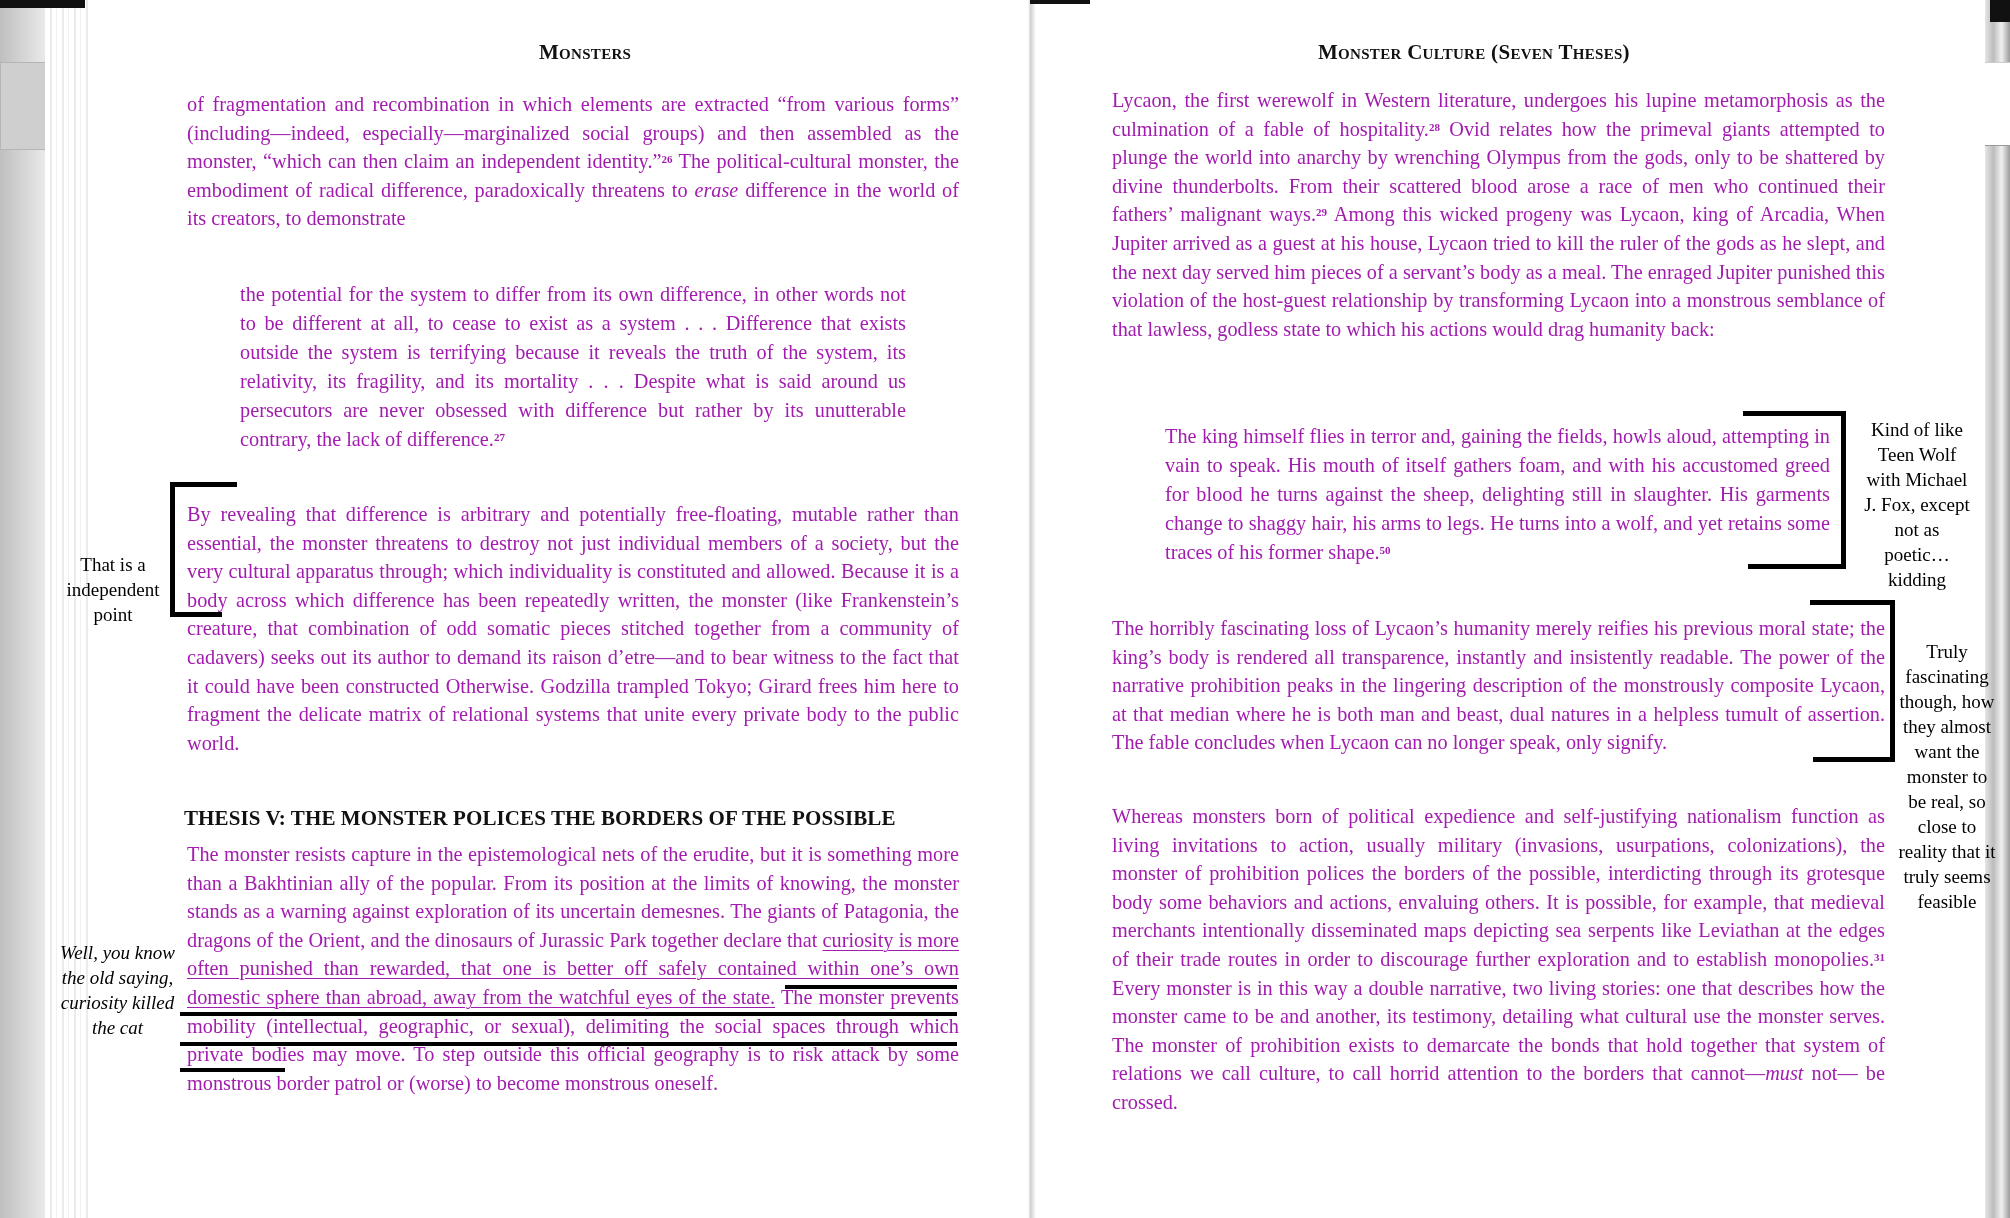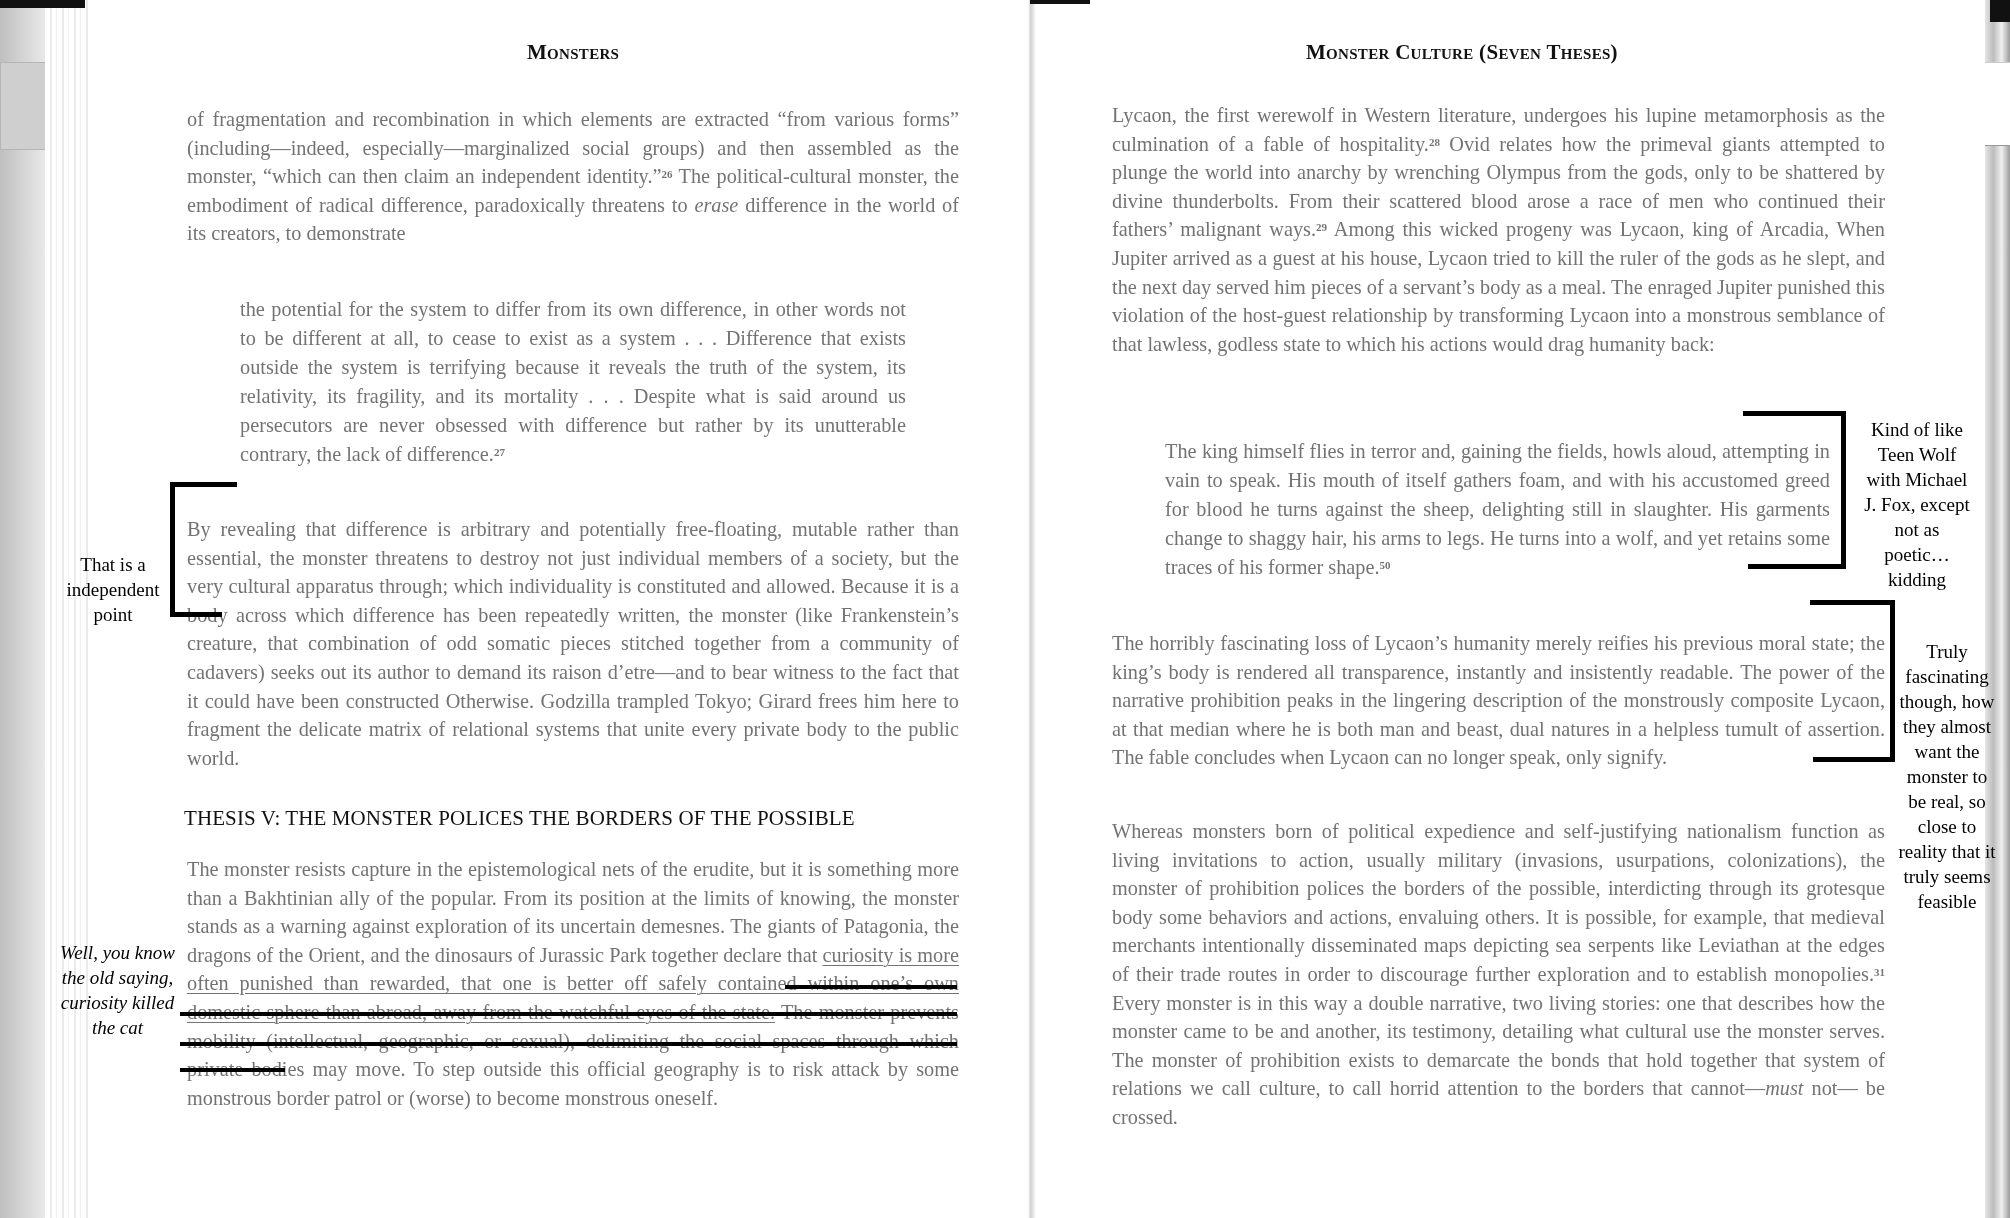--- a/index.html
+++ b/index.html
@@ -10,29 +10,29 @@
   .left-tab { position:absolute; left:0; top:62px; width:50px; height:86px; background:#cfcfcf; border:1px solid #b5b5b5; }
   .left-pages { position:absolute; left:45px; top:0; width:45px; height:1218px;
     background:repeating-linear-gradient(90deg,#fff 0px,#fff 5px,#d6d6d6 6px,#fff 7px,#fff 11px,#e2e2e2 12px); }
   .left-corner { position:absolute; left:0; top:0; width:85px; height:8px; background:#111; }
   .gutter { position:absolute; left:1028px; top:0; width:8px; height:1218px; background:linear-gradient(90deg,#fff,#d0d0d0,#e8e8e8,#fff); }
   .gutter-top { position:absolute; left:1030px; top:0; width:60px; height:4px; background:#111; }
   .right-edge { position:absolute; left:1985px; top:0; width:25px; height:1218px; background:linear-gradient(90deg,#e6e6e6,#bcbcbc,#f0f0f0,#9a9a9a); }
   .right-edge-top { position:absolute; left:1990px; top:0; width:20px; height:22px; background:#111; }
   .right-edge-notch { position:absolute; left:1985px; top:62px; width:25px; height:82px; background:#fff; border-top:1px solid #ccc; border-bottom:1px solid #999; }
 
-  .running-head { position:absolute; font-family:"Liberation Serif",serif; font-weight:bold; font-size:21px; letter-spacing:0.3px; font-variant:small-caps; color:#111; }
+  .running-head { position:absolute; font-family:"Liberation Serif",serif; font-weight:bold; font-size:21px; letter-spacing:0.3px; font-variant:small-caps; color:#111;margin-left:12px; }
 
-  .para { position:absolute; font-size:20.3px; line-height:28.6px; text-align:justify; text-align-last:left; color:#737373;margin-top:15px; }
+  .para { position:absolute; font-size:20.3px; line-height:28.6px; text-align:justify; text-align-last:left; color:#a21caf; }
   .para p { margin:0; }
   .indent-quote { font-size:20.3px; line-height:29px; }
   sup { font-size:11px; vertical-align:top; position:relative; top:-2px;font-weight:bold; }
   .u { text-decoration:underline; text-decoration-thickness:1px; text-underline-offset:3px; }
 
-  .heading { position:absolute; font-weight:normal; font-size:21px; letter-spacing:0.1px; color:#111; }
+  .heading { position:absolute; font-weight:bold; font-size:21px; letter-spacing:0.1px; color:#111; }
 
   .note { position:absolute; text-align:center; font-family:"Liberation Serif",serif; font-size:19px; line-height:25px; color:#000;margin-top:40px; }
 
   
   .mark { position:absolute; background:#000; }
 </style>
 </head>
 <body>
 
 <div class="left-edge"></div>

